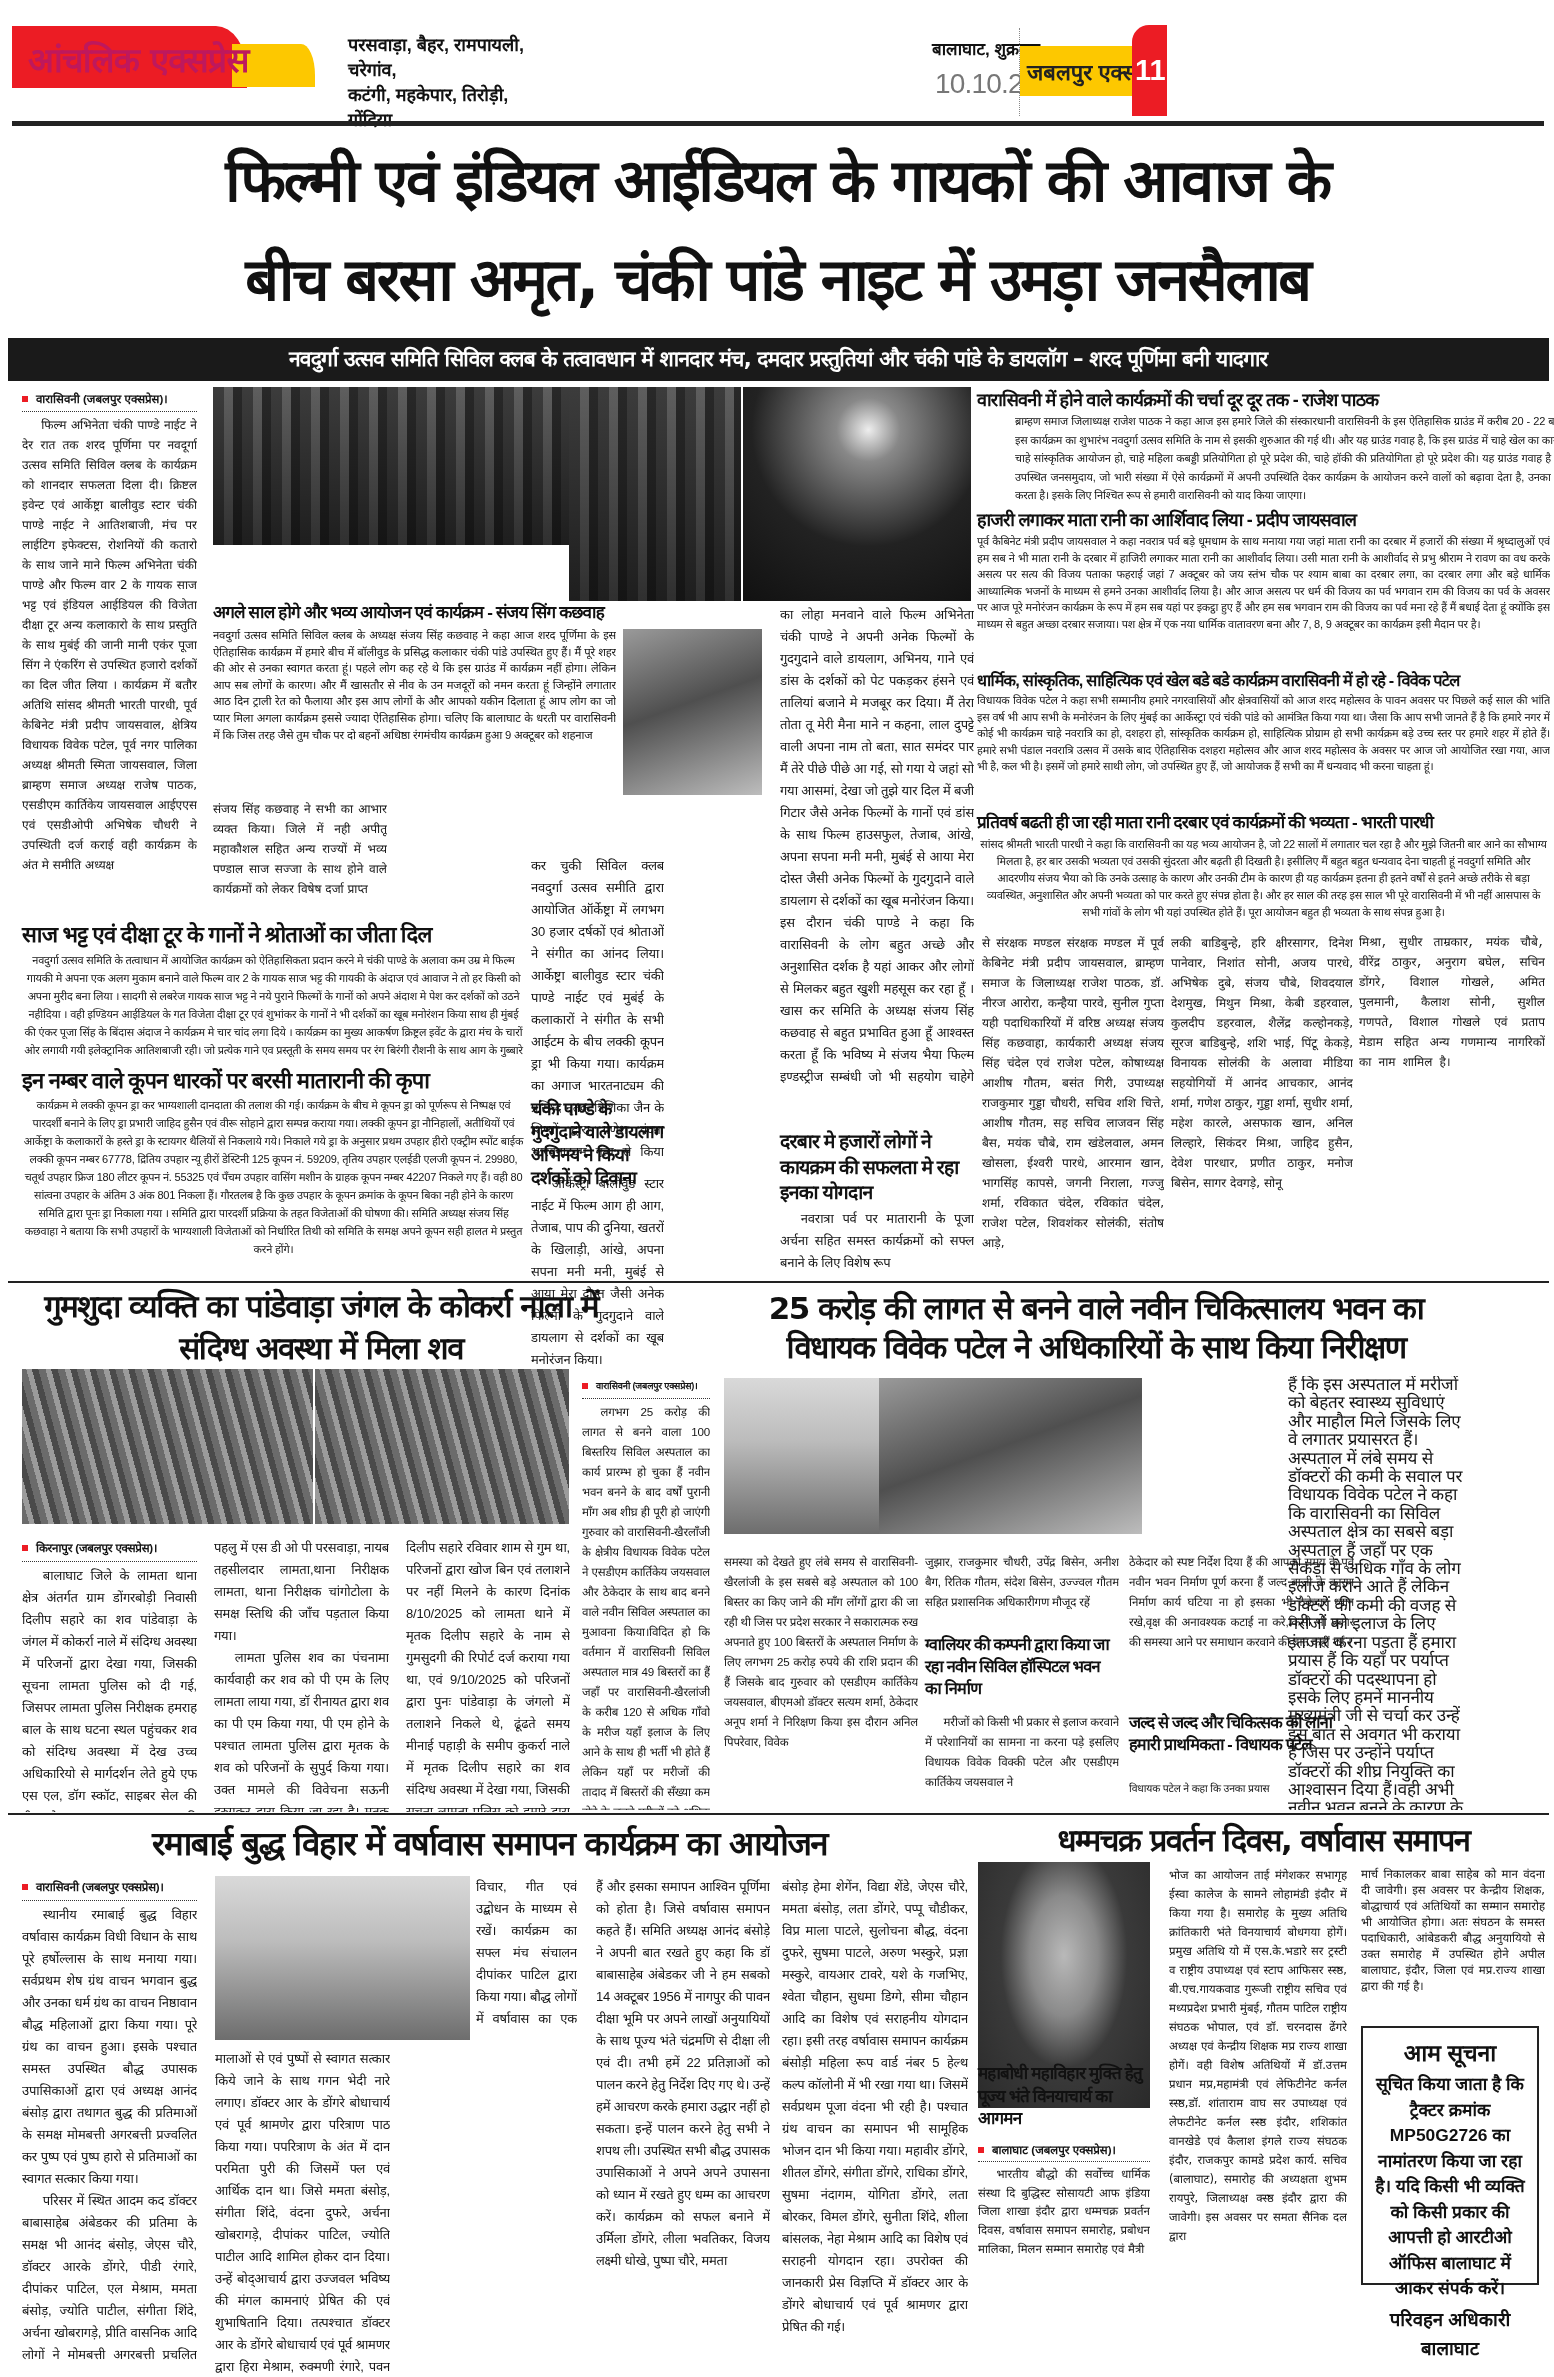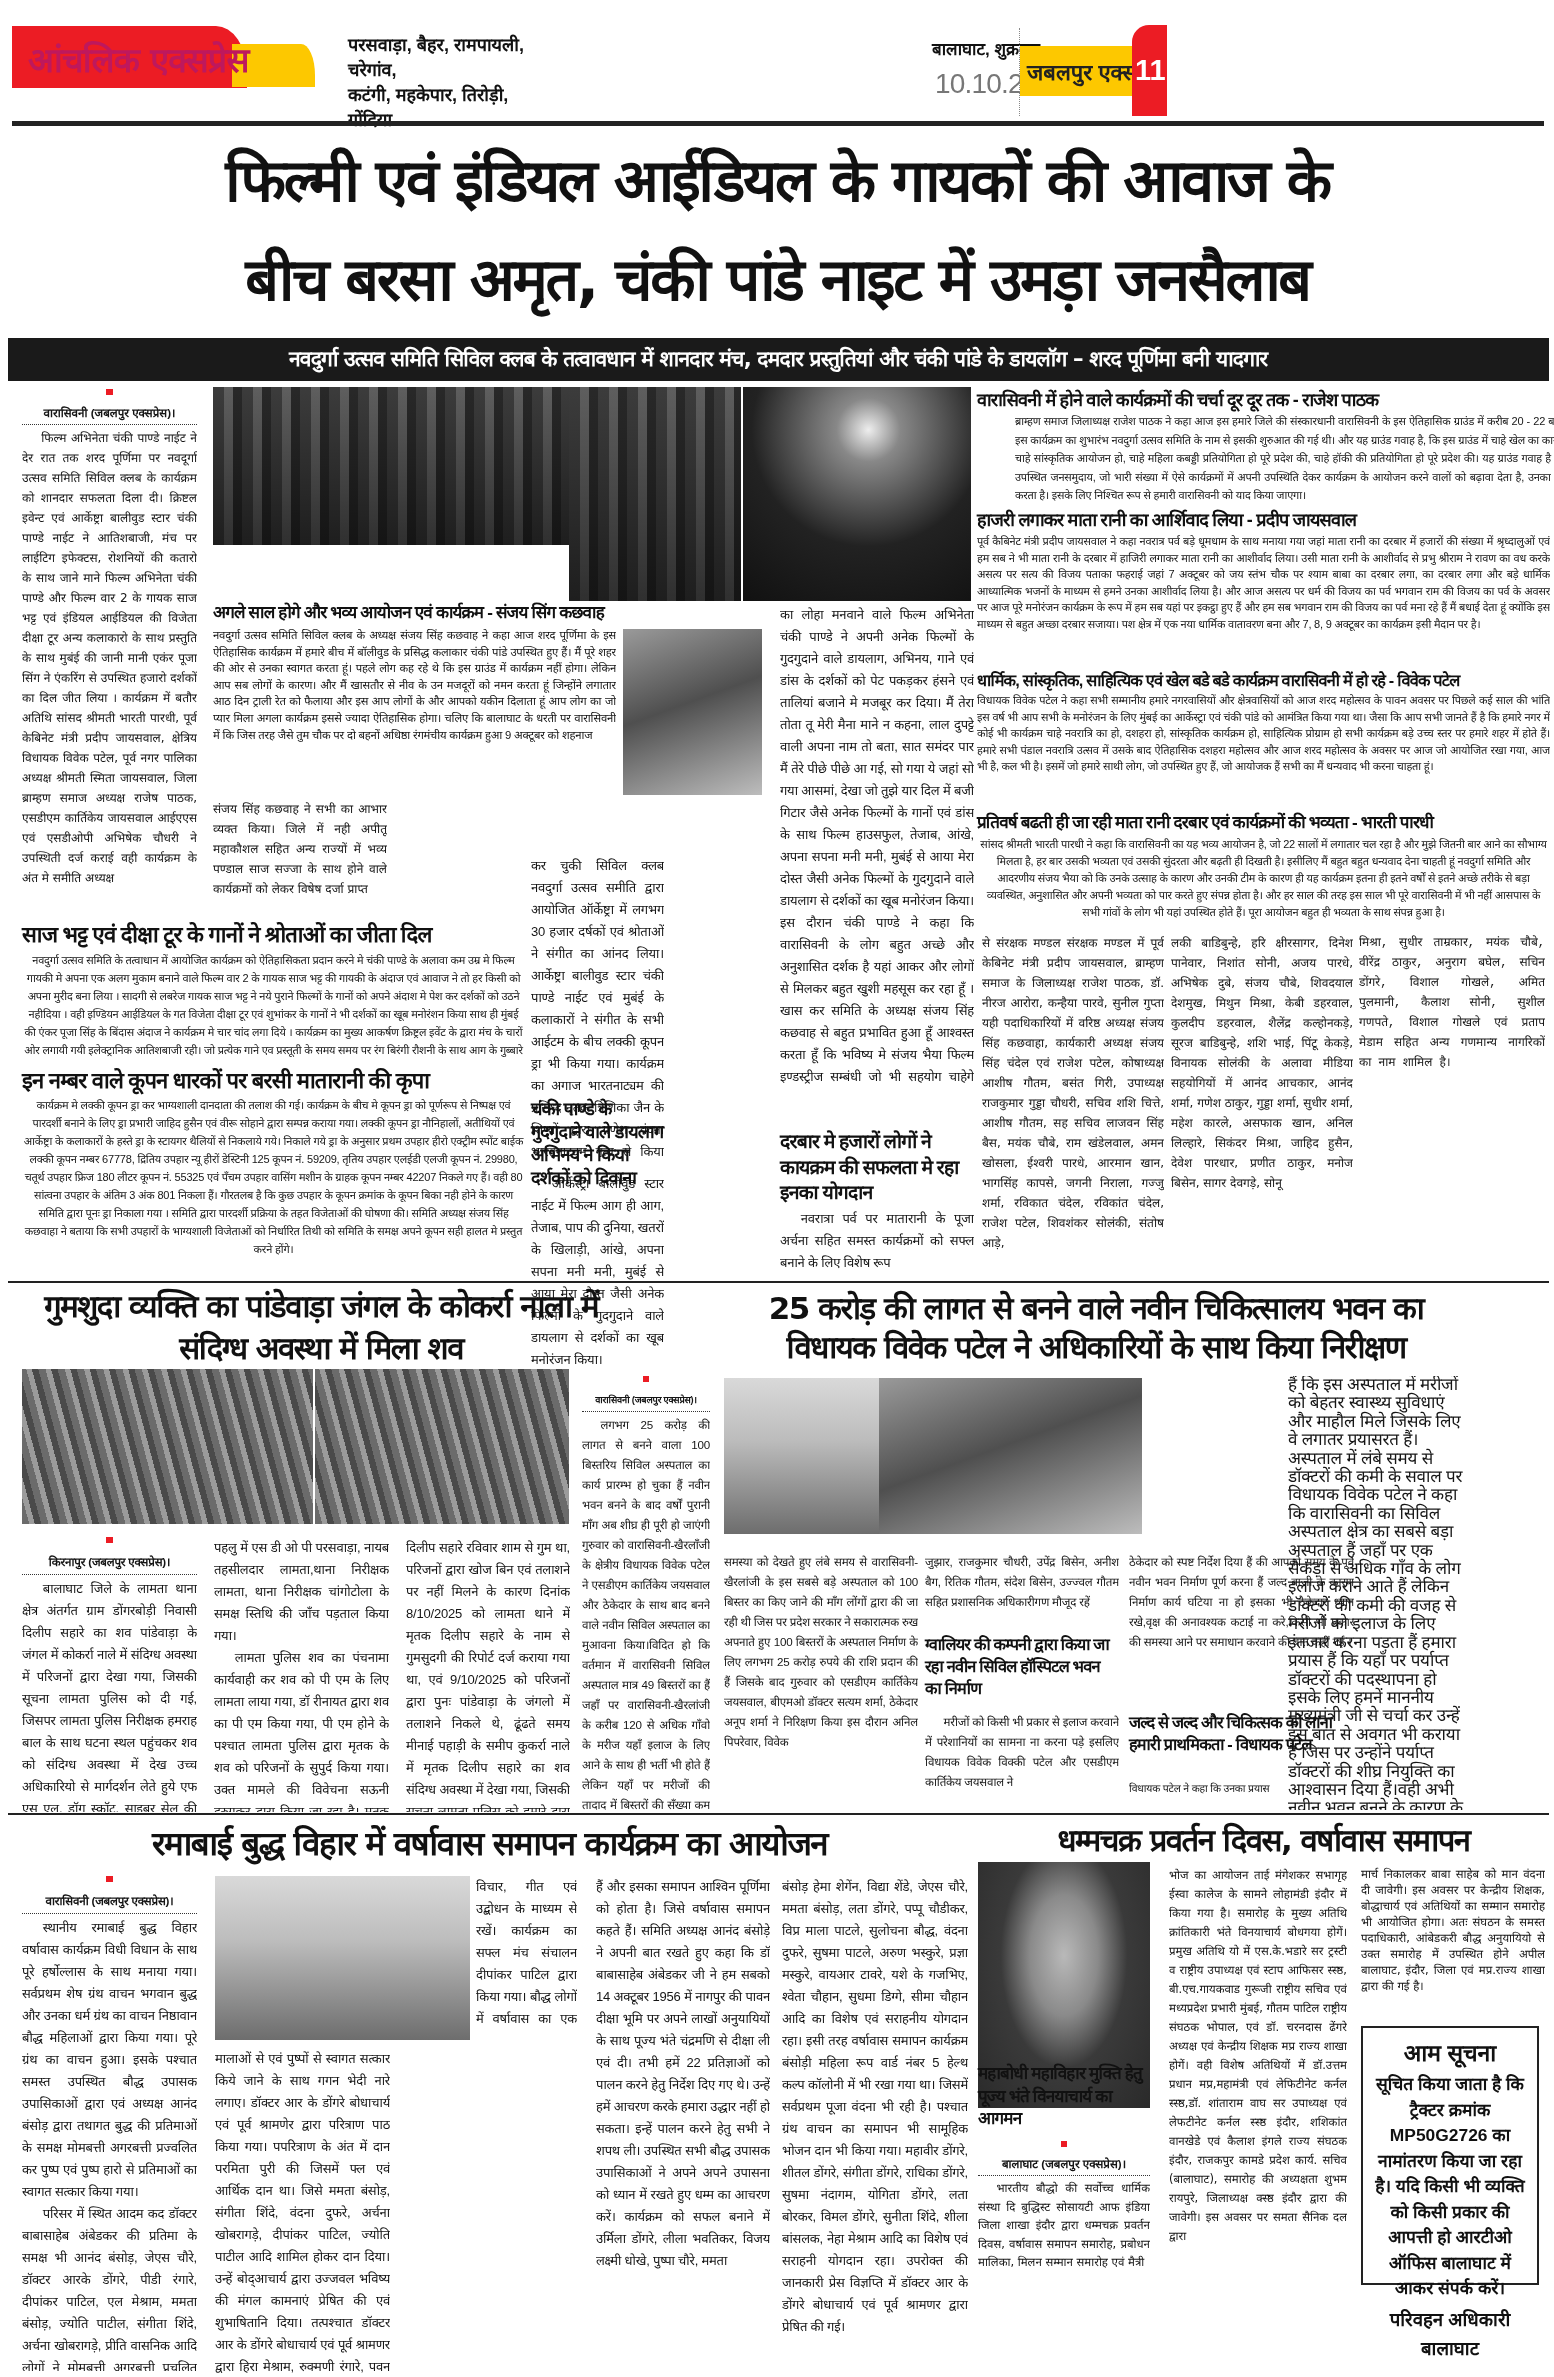--- a/index.html
+++ b/index.html
@@ -27,21 +27,21 @@
   .main-hl-1 { left: 0; top: 138px; width: 1555px; font-size: 59px; line-height: 85px; }
   .main-hl-2 { left: 0; top: 237px; width: 1555px; font-size: 59px; line-height: 85px; }
   .deck { left: 7.7px; top: 338px; width: 1541px; height: 43px; background: #1a1a1a; color: #fff; font-size: 21px; font-weight: bold; text-align: center; line-height: 43px; letter-spacing: -0.8px; }
 
   
   .body { font-family: "DejaVu Sans", sans-serif; font-size: 12px; line-height: 20px; text-align: justify; color: #151515; overflow: hidden; }
   .body.cond { font-family: "Liberation Sans", sans-serif; font-size: 12px; line-height: 19.6px; letter-spacing: -0.2px; }
   .body.cond2 { font-family: "Liberation Sans", sans-serif; font-size: 13px; line-height: 22px; letter-spacing: -0.2px; }
   .body p { text-indent: 1.6em; }
   .body p.noindent { text-indent: 0; }
-  .dateline { font-weight: bold; font-size: 11.6px; border-bottom: 1.5px dotted #333; padding-bottom: 1.5px; margin-bottom: 3.1px; display: flex; align-items: center; gap: 7.7px; font-family: "Liberation Sans", sans-serif; flex-direction: column; }
+  .dateline { font-weight: bold; font-size: 11.6px; border-bottom: 1.5px dotted #333; padding-bottom: 1.5px; margin-bottom: 3.1px; display: flex; align-items: center; gap: 7.7px; font-family: "Liberation Sans", sans-serif; }
   .bullet { width: 6.2px; height: 6.2px; background: #ec1c24; display: inline-block; }
 
   .subhd { font-weight: bold; font-size: 19.4px; text-align: left; line-height: 26px; letter-spacing: -0.8px; font-family: "Liberation Sans", sans-serif; }
   .subhd.sm { font-size: 17px; }
   .subhd.md { font-size: 22px; line-height: 28px; }
 
   
   .photo { background: linear-gradient(160deg, #9a9a9a 0%, #4f4f4f 45%, #bdbdbd 100%); overflow: hidden; }
   .photo.dark { background: radial-gradient(circle at 55% 20%, #eee 0%, #888 15%, #222 55%, #111 100%); }
   .photo.crowd { background: repeating-linear-gradient(90deg, #5a5a5a 0 11px, #8e8e8e 11px 20px, #3d3d3d 20px 29px), linear-gradient(#aaa,#555); background-blend-mode: multiply; }

